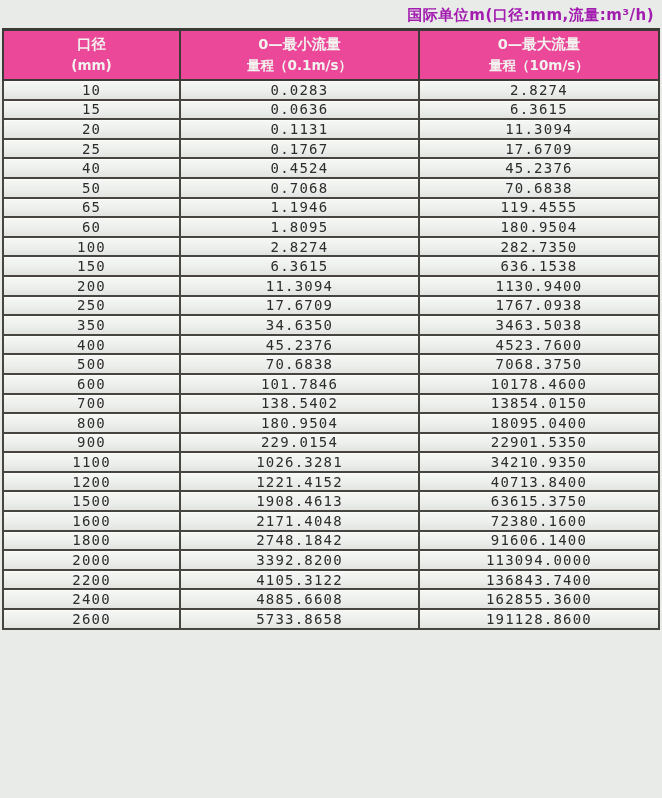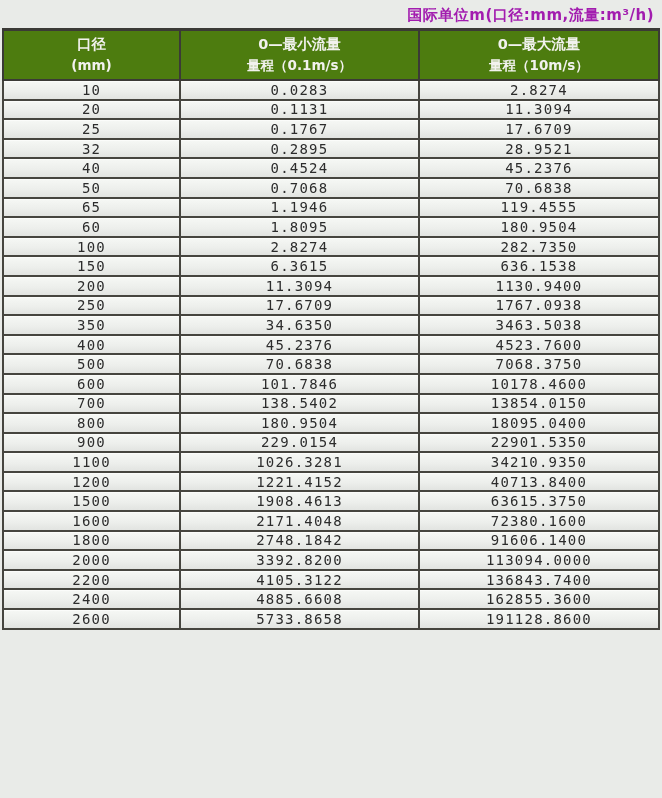--- a/index.html
+++ b/index.html
@@ -23,21 +23,21 @@
     height: 20px;
     line-height: 20px;
   }
   table.flow-table {
     border-collapse: collapse;
     table-layout: fixed;
     width: 658px;
     margin-left: 2px;
   }
   table.flow-table th {
-    background: #4d7c0f;
+    background: #ec4899;
     color: #f2f2ee;
     font-size: 14.5px;
     font-weight: bold;
     height: 48px;
     border: 2px solid #3b3a36;
     border-top-width: 3px;
     line-height: 1.45;
     padding: 0;
     vertical-align: middle;
     margin-left: 16px;
@@ -92,35 +92,35 @@
         </th>
       </tr>
     </thead>
     <tbody>
         <tr>
           <td>10</td>
           <td>0.0283</td>
           <td>2.8274</td>
         </tr>
         <tr>
+          <td>15</td>
+          <td>0.0636</td>
+          <td>6.3615</td>
+        </tr>
+        <tr>
           <td>20</td>
           <td>0.1131</td>
           <td>11.3094</td>
         </tr>
         <tr>
           <td>25</td>
           <td>0.1767</td>
           <td>17.6709</td>
         </tr>
         <tr>
-          <td>32</td>
-          <td>0.2895</td>
-          <td>28.9521</td>
-        </tr>
-        <tr>
           <td>40</td>
           <td>0.4524</td>
           <td>45.2376</td>
         </tr>
         <tr>
           <td>50</td>
           <td>0.7068</td>
           <td>70.6838</td>
         </tr>
         <tr>

